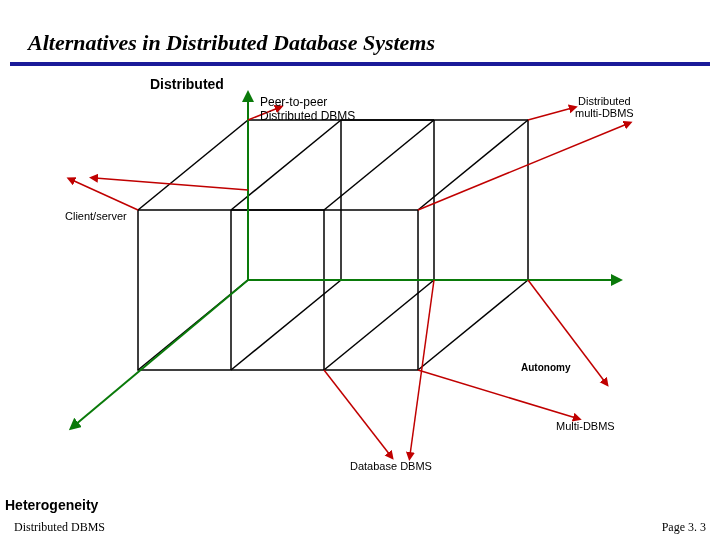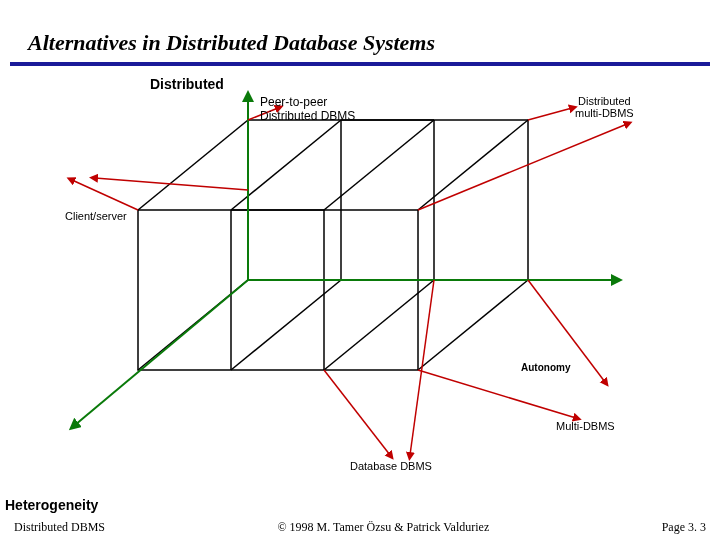--- a/index.html
+++ b/index.html
@@ -85,16 +85,15 @@
   <div class="axis-label-h">Heterogeneity</div>
 
   <div class="lbl-p2p">Peer-to-peer<br>Distributed DBMS</div>
   <div class="lbl-dmd">Distributed<br>multi-DBMS</div>
   <div class="lbl-cs">Client/server</div>
   <div class="lbl-mdbms">Multi-DBMS</div>
   <div class="lbl-fdbms">Database DBMS</div>
 
   <div class="footer">
     <span>Distributed DBMS</span>
-    <span>© 1998 M. Tamer Özsu &amp; Patrick Valduriez</span>
     <span>Page 3. 3</span>
   </div>
 </div>
 
 </body></html>

